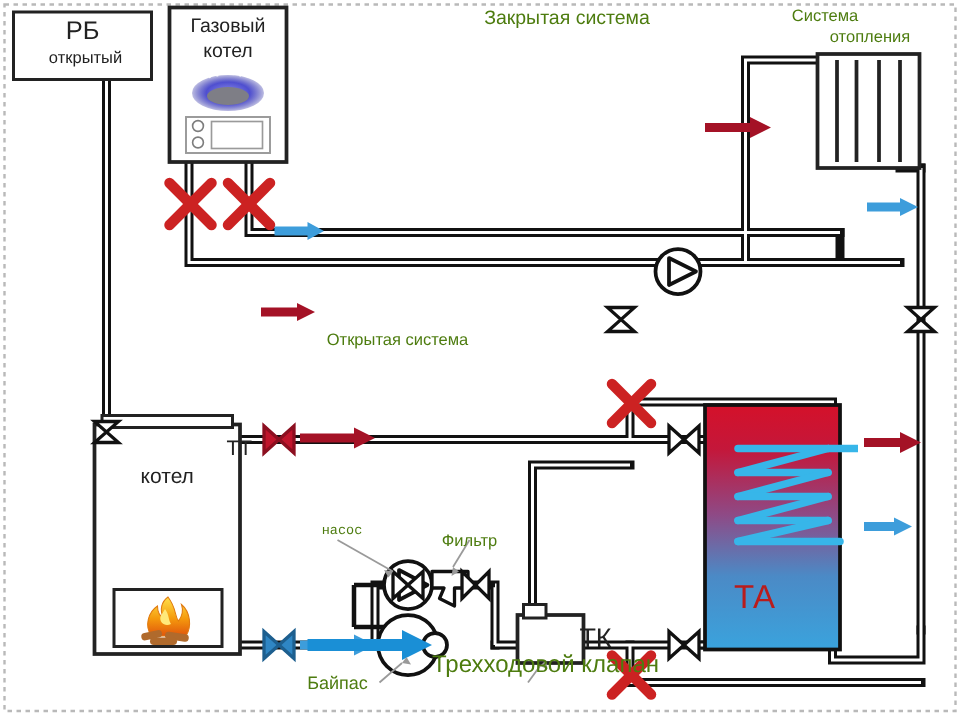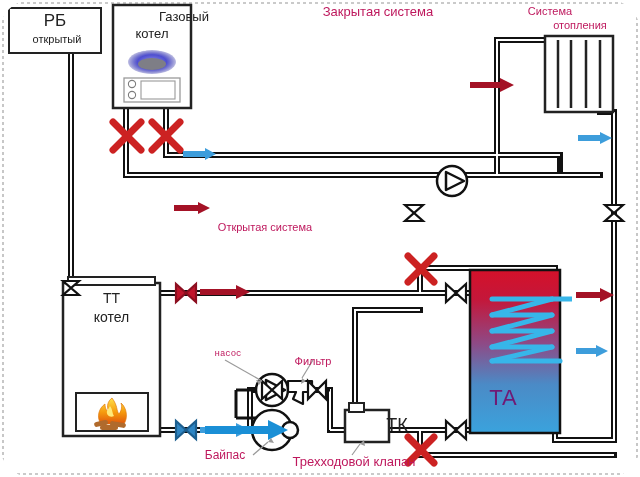--- a/index.html
+++ b/index.html
@@ -1,19 +1,19 @@
 <!DOCTYPE html>
 <html><head>
 <meta charset="utf-8">
 <style>
   html,body{margin:0;padding:0;background:#ffffff;}
   body{font-family:"Liberation Sans", sans-serif;}
-  #canvas{position:relative;width:640px;height:477px;background:#fff;overflow:hidden;border-radius:31px;}
+  #canvas{position:relative;width:640px;height:477px;background:#fff;overflow:hidden;}
   #canvas svg{position:absolute;left:0;top:0;}
-  .lbl{position:absolute;color:#be185d;text-align:center;line-height:1.15;white-space:nowrap;}
+  .lbl{position:absolute;color:#4d7c0f;text-align:center;line-height:1.15;white-space:nowrap;}
   .lbl.dark{color:#222;}
 </style>
 </head>
 <body>
 
 <div id="canvas">
 
   <svg width="640" height="477" viewBox="0 0 640 477">
     <defs>
       <linearGradient id="tankGrad" x1="0" y1="0" x2="0" y2="1">
@@ -292,38 +292,38 @@
       <path d="M268,442 l6,1 l-3,-5 z"></path>
       <path d="M360,444 l5,2 l-1,-6 z"></path>
     </g>
   </svg>
 
   <div class="lbl dark" style="left:9px;top:11px;width:92px;font-size:17px;">
     <span>РБ</span>
   </div>
   <div class="lbl dark" style="left:9px;top:33px;width:96px;font-size:11px;">открытый</div>
 
-  <div class="lbl dark" style="left:113px;top:10px;width:78px;font-size:13px;margin-left:32px;">Газовый</div>
+  <div class="lbl dark" style="left:113px;top:10px;width:78px;font-size:13px;">Газовый</div>
   <div class="lbl dark" style="left:113px;top:27px;width:78px;font-size:13px;">котел</div>
 
   <div class="lbl" style="left:504px;top:5px;width:92px;font-size:11px;">Система</div>
   <div class="lbl" style="left:534px;top:19px;width:92px;font-size:11px;">отопления</div>
 
   <div class="lbl" style="left:288px;top:5px;width:180px;font-size:13px;">Закрытая система</div>
 
   <div class="lbl" style="left:175px;top:221px;width:180px;font-size:11px;">Открытая система</div>
 
-  <div class="lbl dark" style="left:63px;top:290px;width:97px;font-size:14px;">ТТ</div>
+  <div class="lbl dark" style="left:63px;top:290px;width:97px;font-size:14px;padding-left:48px;">ТТ</div>
   <div class="lbl dark" style="left:63px;top:309px;width:97px;font-size:14px;">котел</div>
 
-  <div class="lbl" style="left:470px;top:385px;width:66px;font-size:22px;color:#701a75;">ТА</div>
+  <div class="lbl" style="left:470px;top:385px;width:66px;font-size:22px;color:#b91c1c;">ТА</div>
 
   <div class="lbl dark" style="left:345px;top:415px;width:44px;font-size:18px;padding-left:30px;">ТК</div>
 
   <div class="lbl" style="left:158px;top:349px;width:140px;font-size:9px;font-family:Liberation Mono, monospace;">насос</div>
 
   <div class="lbl" style="left:283px;top:355px;width:60px;font-size:11px;">Фильтр</div>
 
   <div class="lbl" style="left:193px;top:449px;width:64px;font-size:12px;">Байпас</div>
 
-  <div class="lbl" style="left:288px;top:455px;width:132px;font-size:13px;">Трехходовой клапан</div>
+  <div class="lbl" style="left:288px;top:435px;width:132px;font-size:16px;">Трехходовой клапан</div>
 
 </div>
 
 </body></html>

